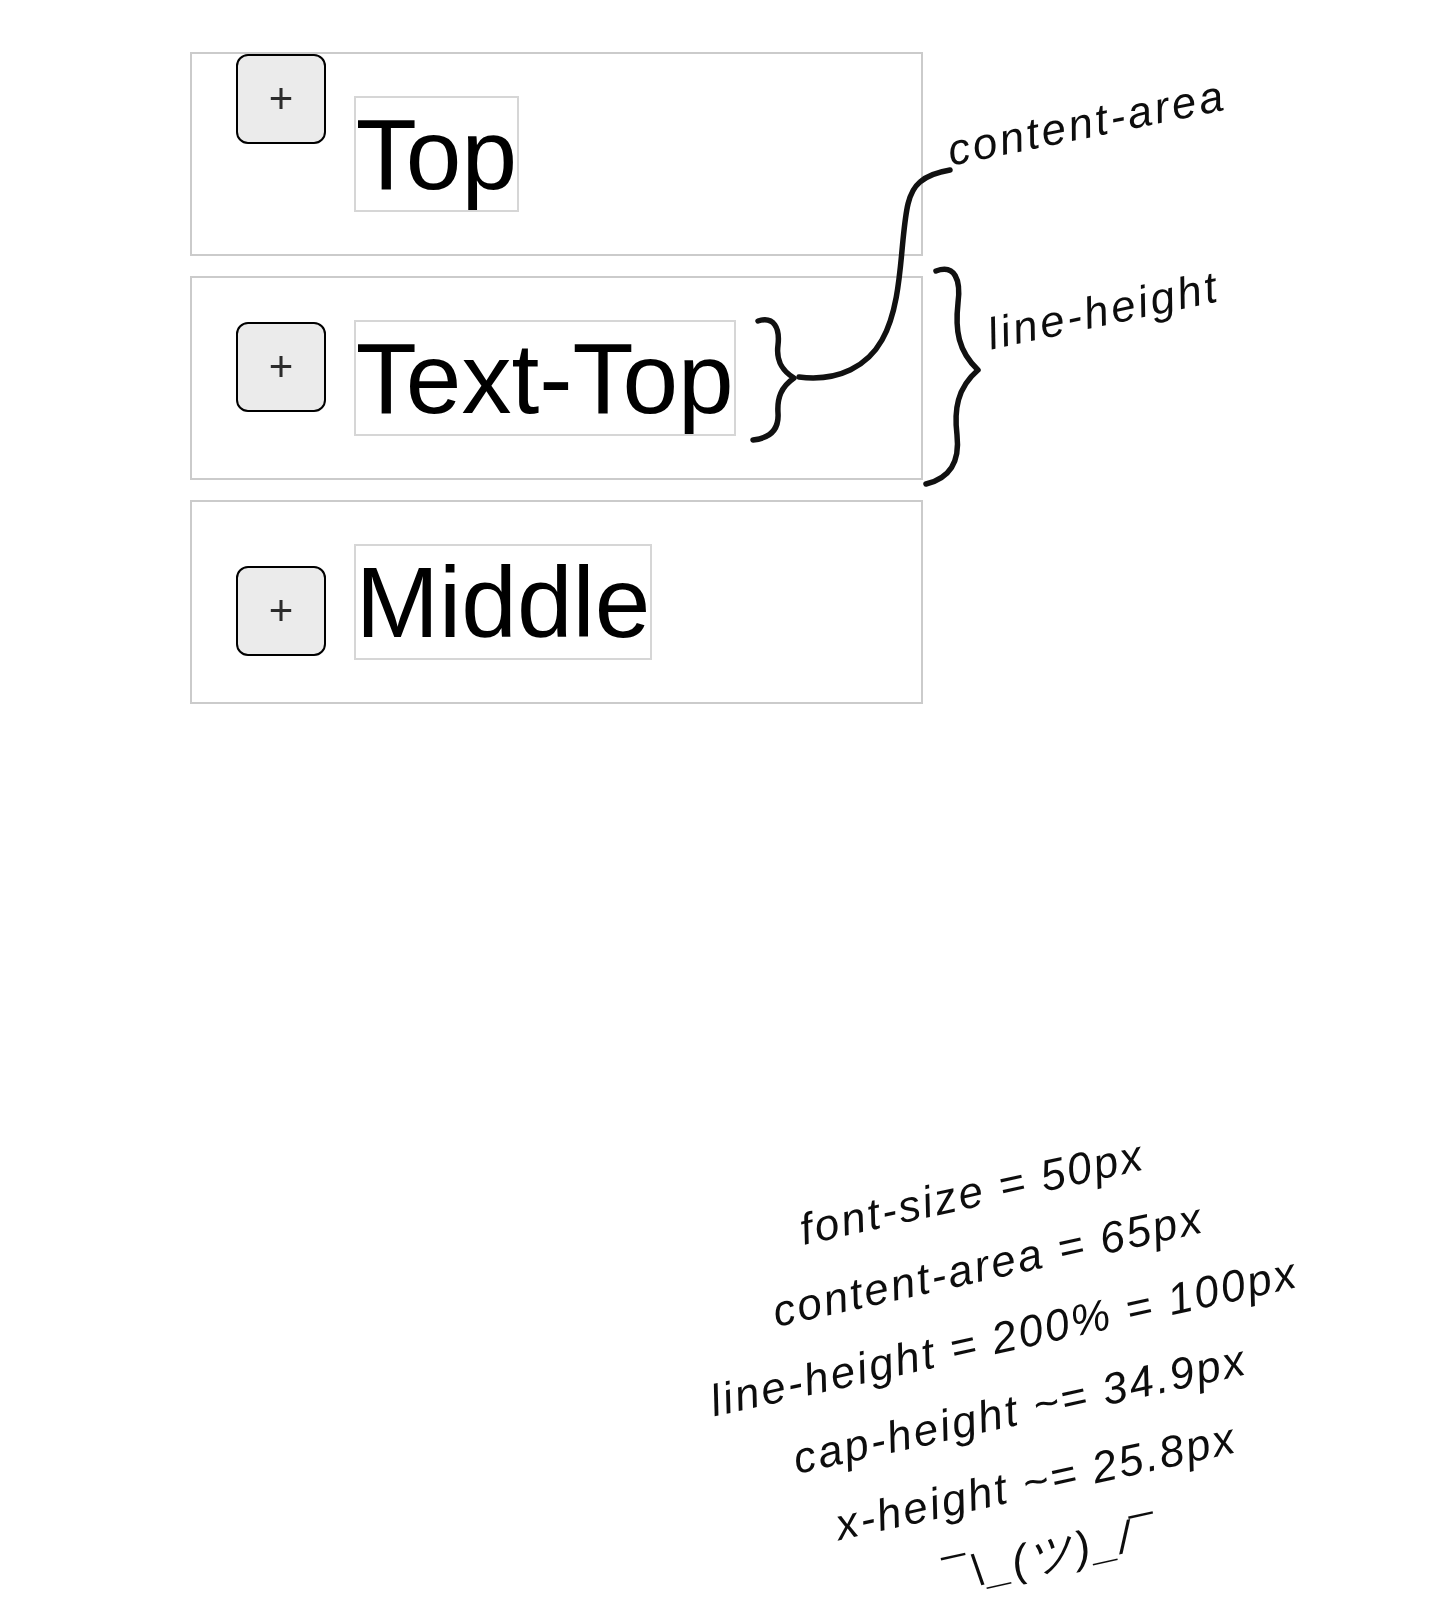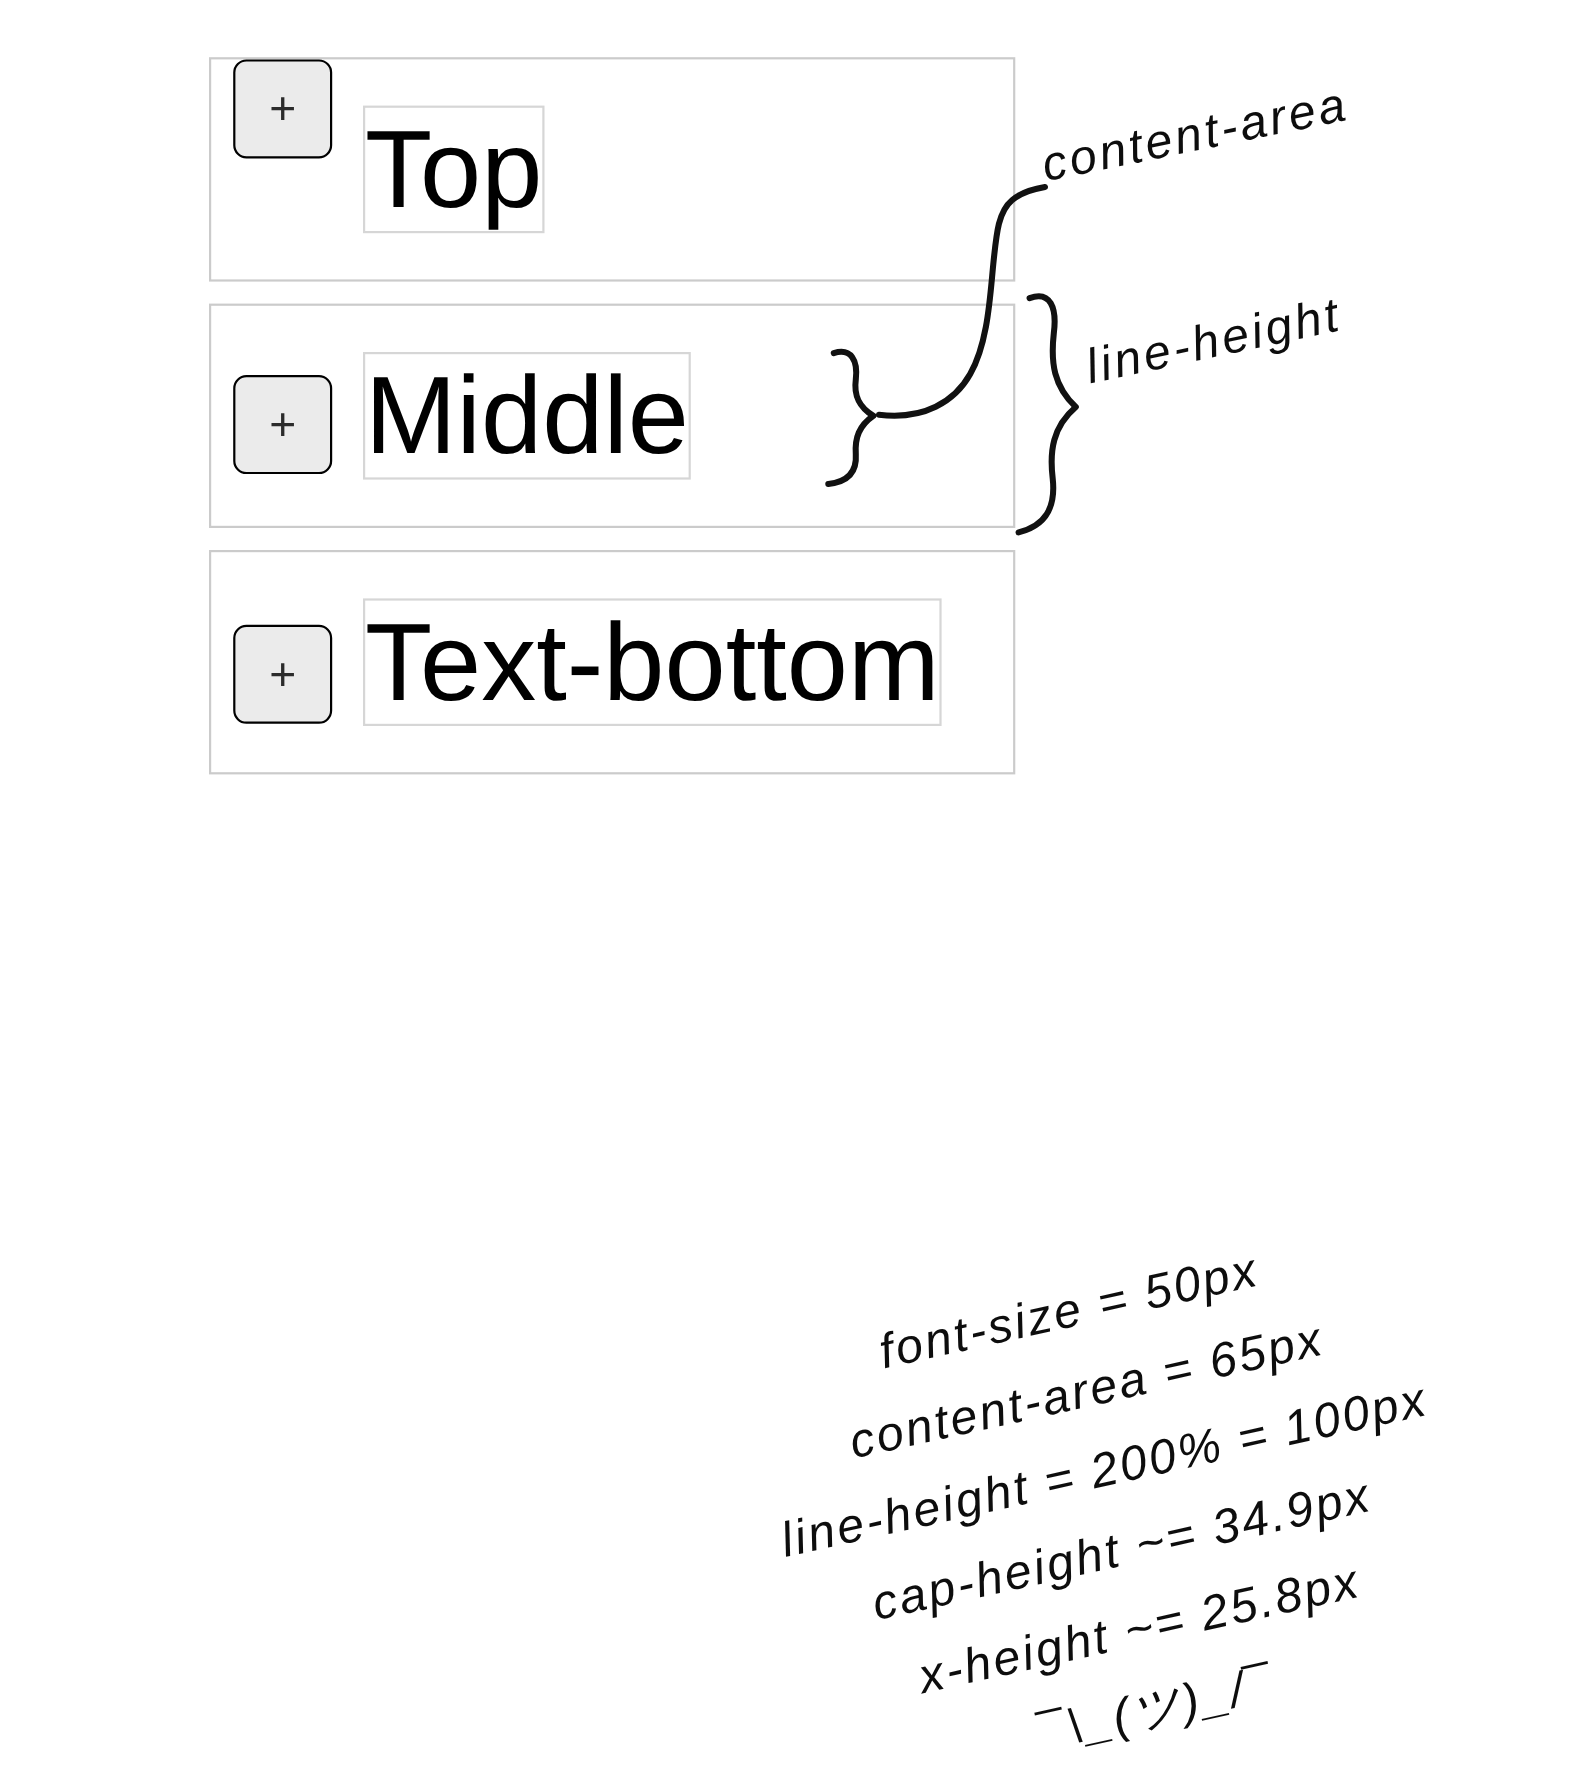--- a/index.html
+++ b/index.html
@@ -10,21 +10,21 @@
     position: relative;
     font-family: "Liberation Sans", sans-serif;
   }
 
   
   .demo { position: absolute; left: 190px; top: 52px; }
   .row {
     box-sizing: border-box;
     width: 733px; height: 204px;
     border: 2px solid #cbcbcb;
-    padding-left: 20px;
+    padding-left: 44px;
     margin-bottom: 20px;
     font-size: 100px;
     line-height: 200px;
     color: #000;
     white-space: nowrap;
     background: #fff;
   }
   .plus {
     display: inline-block;
     overflow: hidden;               
@@ -90,25 +90,25 @@
     white-space: nowrap;
   }
   .notes div { height: 74px; }
 </style>
 </head>
 <body>
 
 <main class="demo">
   <div class="row"><button class="plus va-top">+</button> <span class="sample">Top</span></div>
 
+  <div class="row"><button class="plus va-text-top">+</button> <span class="sample">Text-Top</span></div>
 
   <div class="row"><button class="plus va-middle">+</button> <span class="sample">Middle</span></div>
 
 
-  <div class="row"><button class="plus va-text-bottom">+</button> <span class="sample">Text-bottom</span></div>
 
 </main>
 
 <svg class="overlay" viewBox="0 0 1440 1620" xmlns="http://www.w3.org/2000/svg">
   <g fill="none" stroke="#111111" stroke-width="5.5" stroke-linecap="round" stroke-linejoin="round">
     <path d="M 758 321 C 774 316, 780 328, 778 345 C 776 360, 781 370, 794 378 C 781 387, 777 398, 778 413 C 779 428, 772 438, 753 440"></path>
     <path d="M 799 377 C 840 382, 868 365, 882 340 C 898 312, 900 270, 903 240 C 906 210, 908 192, 920 182 C 928 175, 938 172, 950 170"></path>
     <path d="M 936 271 C 955 264, 961 280, 958 303 C 955 330, 958 351, 978 370 C 957 388, 954 410, 957 435 C 960 462, 950 478, 926 484"></path>
   </g>
 </svg>

